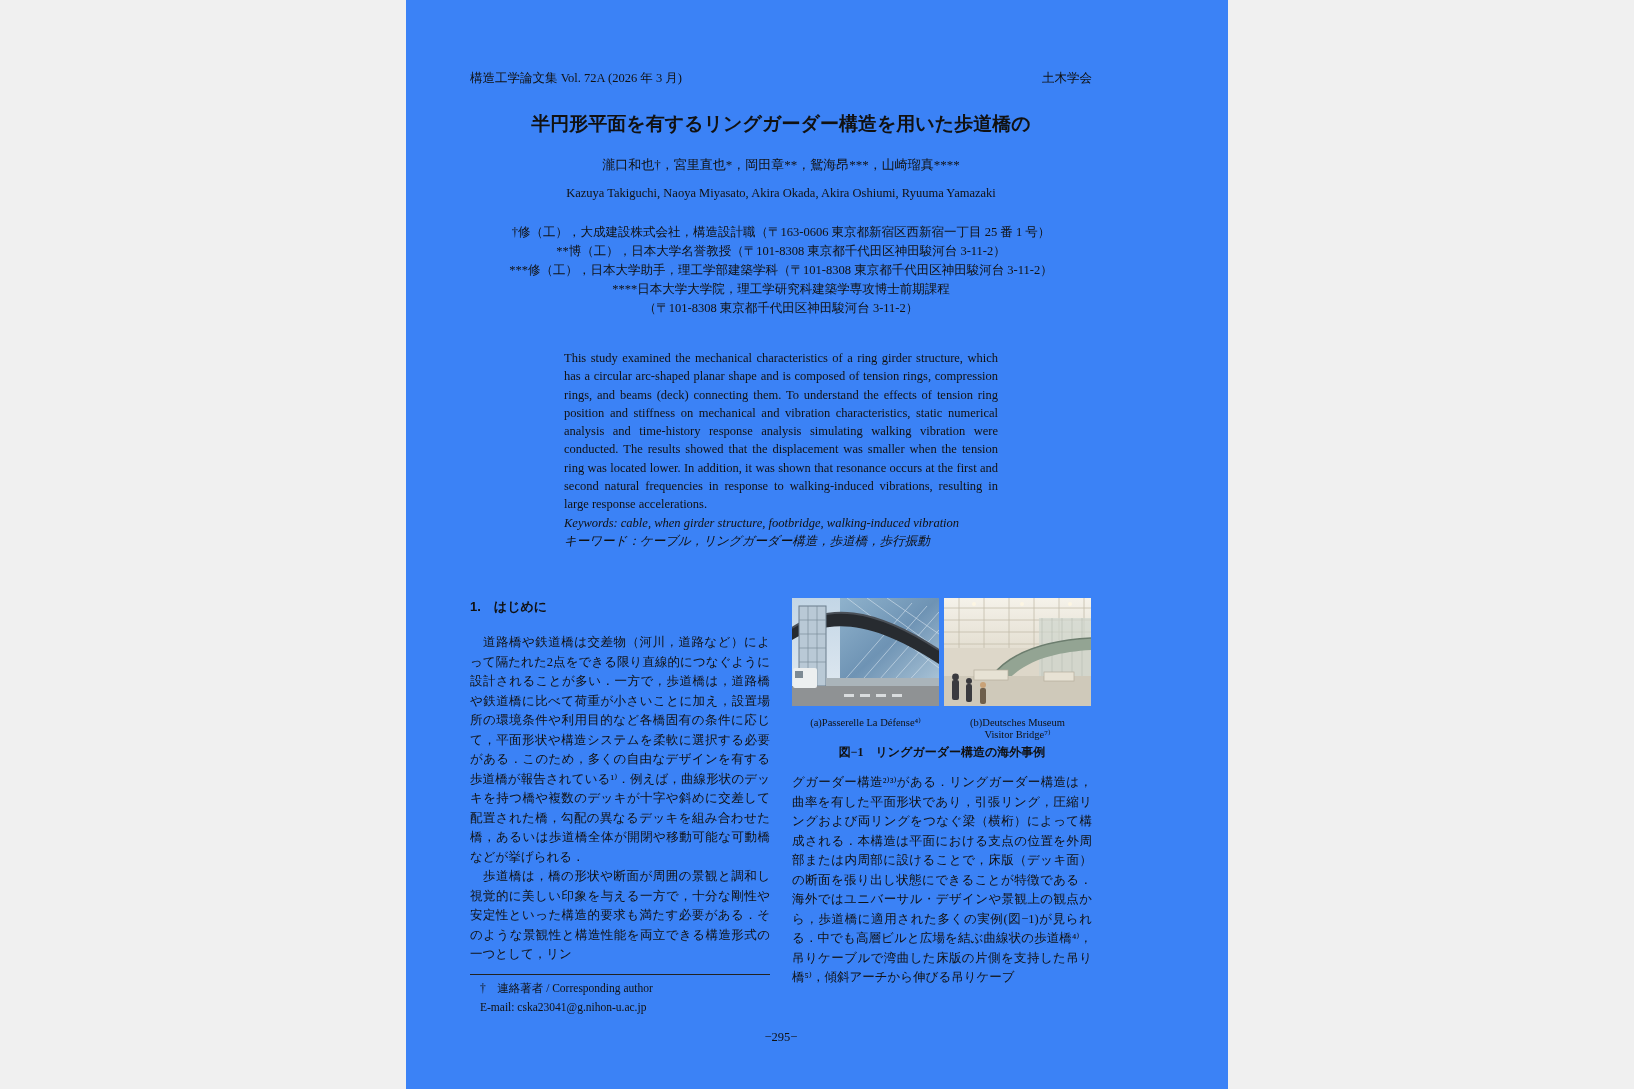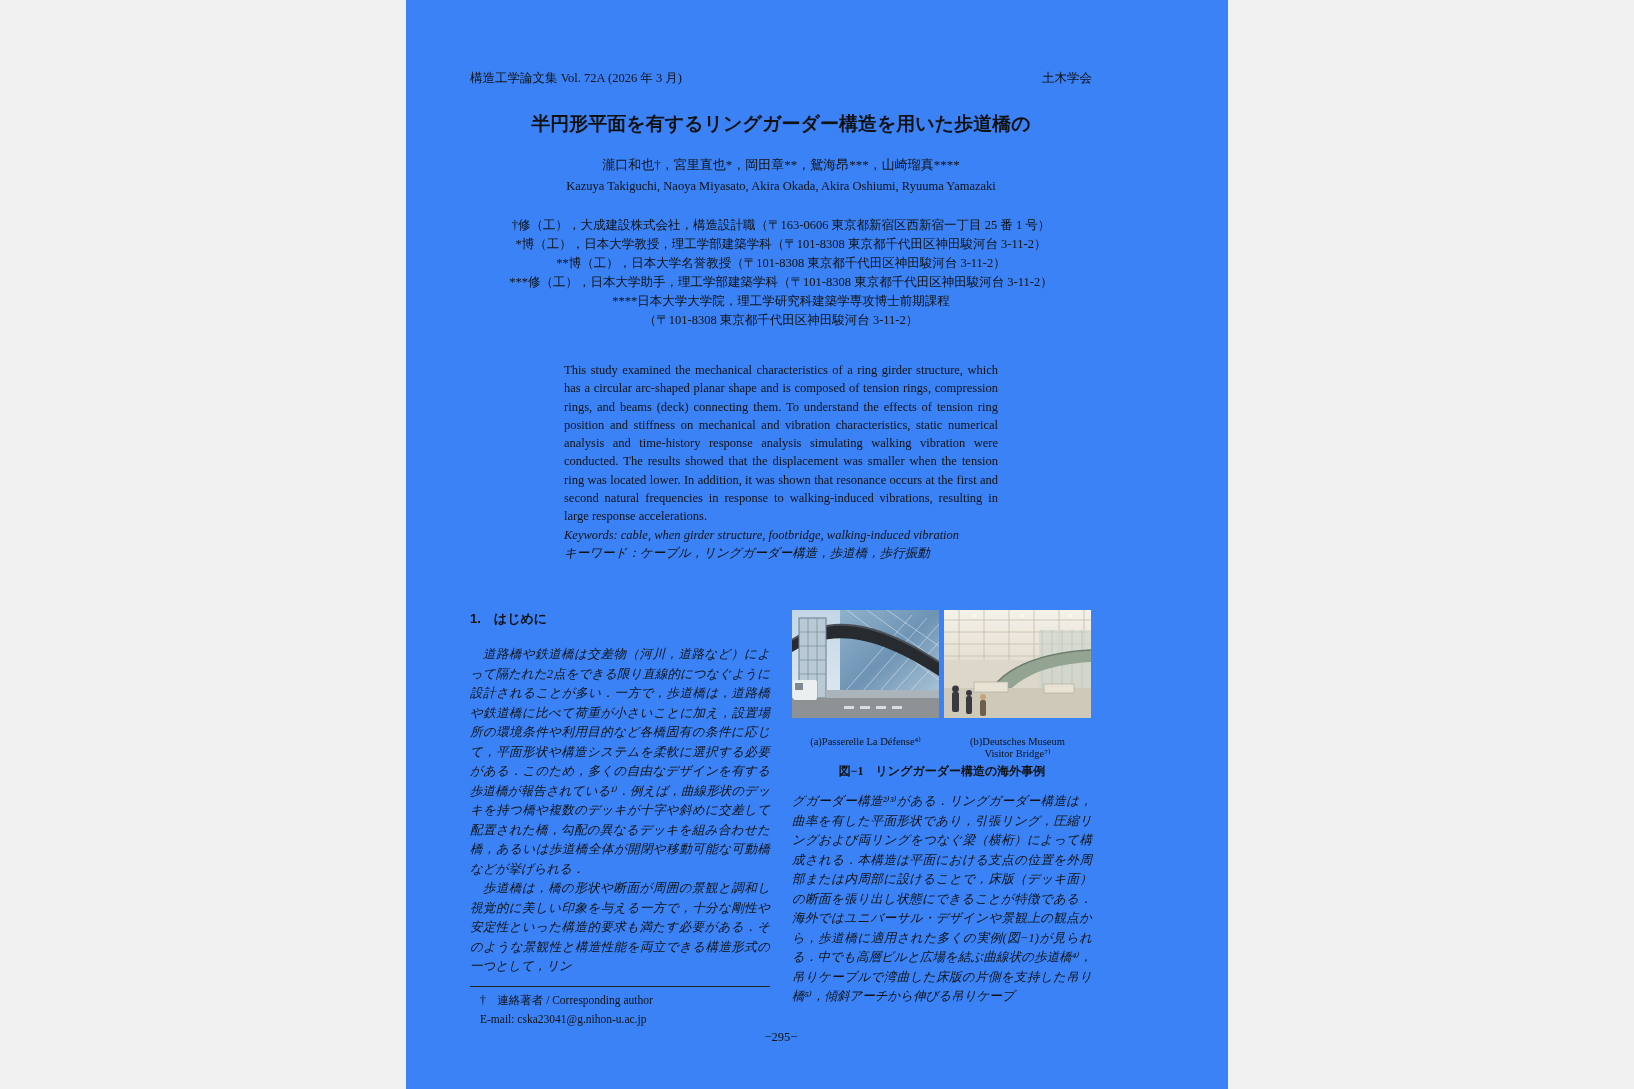--- a/index.html
+++ b/index.html
@@ -42,21 +42,21 @@
     margin-top: 33px;
     text-align: center;
     font-size: 12.5px;
   }
   .authors-jp {
     margin-top: 18px;
     text-align: center;
     font-size: 13px;
   }
   .authors-en {
-    margin-top: 5px;
+    margin-top: 12px;
     text-align: center;
     font-size: 12.5px;
   }
   .affiliations {
     margin-top: 22px;
     text-align: center;
     font-size: 12.5px;
     line-height: 19px;
   }
   .abstract {
@@ -83,37 +83,36 @@
     font-family: "Liberation Sans", "DejaVu Sans", sans-serif;
     font-weight: bold;
     font-size: 13px;
     margin-bottom: 17px;
   }
   .body-para {
     font-size: 12.5px;
     line-height: 19.5px;
     text-align: justify;
     margin: 0;
-    font-style: italic;
   }
   .footnote {
     margin-top: 9px;
     border-top: 1.2px solid #222;
     padding-top: 4px;
     font-size: 11.5px;
     line-height: 19px;
     padding-left: 10px;
   }
   .figure-block { width: 300px; }
   .photos { display: flex; gap: 5px; }
   .photo { width: 147px; height: 108px; display: block; }
   .fig-captions {
     display: flex;
     gap: 5px;
-    margin-top: 18px;
+    margin-top: 11px;
   }
   .fig-cap {
     width: 147px;
     text-align: center;
     font-size: 10.5px;
     line-height: 11.5px;
   }
   .fig-title {
     text-align: center;
     font-size: 12px;
@@ -144,21 +143,20 @@
     <div class="title-jp">
       <div>半円形平面を有するリングガーダー構造を用いた歩道橋の</div>
     </div>
 
 
     <div class="authors-jp">瀧口和也†，宮里直也*，岡田章**，鴛海昂***，山崎瑠真****</div>
     <div class="authors-en">Kazuya Takiguchi, Naoya Miyasato, Akira Okada, Akira Oshiumi, Ryuuma Yamazaki</div>
 
     <div class="affiliations">
       <div>†修（工），大成建設株式会社，構造設計職（〒163-0606 東京都新宿区西新宿一丁目 25 番 1 号）</div>
-      <div>*博（工），日本大学教授，理工学部建築学科（〒101-8308 東京都千代田区神田駿河台 3-11-2）</div>
       <div>**博（工），日本大学名誉教授（〒101-8308 東京都千代田区神田駿河台 3-11-2）</div>
       <div>***修（工），日本大学助手，理工学部建築学科（〒101-8308 東京都千代田区神田駿河台 3-11-2）</div>
       <div>****日本大学大学院，理工学研究科建築学専攻博士前期課程</div>
       <div>（〒101-8308 東京都千代田区神田駿河台 3-11-2）</div>
     </div>
 
     <div class="abstract">This study examined the mechanical characteristics of a ring girder structure, which has a circular arc-shaped planar shape and is composed of tension rings, compression rings, and beams (deck) connecting them. To understand the effects of tension ring position and stiffness on mechanical and vibration characteristics, static numerical analysis and time-history response analysis simulating walking vibration were conducted. The results showed that the displacement was smaller when the tension ring was located lower. In addition, it was shown that resonance occurs at the first and second natural frequencies in response to walking-induced vibrations, resulting in large response accelerations.</div>
     <div class="keywords">Keywords: cable, when girder structure, footbridge, walking-induced vibration</div>
     <div class="keywords">キーワード：ケーブル，リングガーダー構造，歩道橋，歩行振動</div>
 

